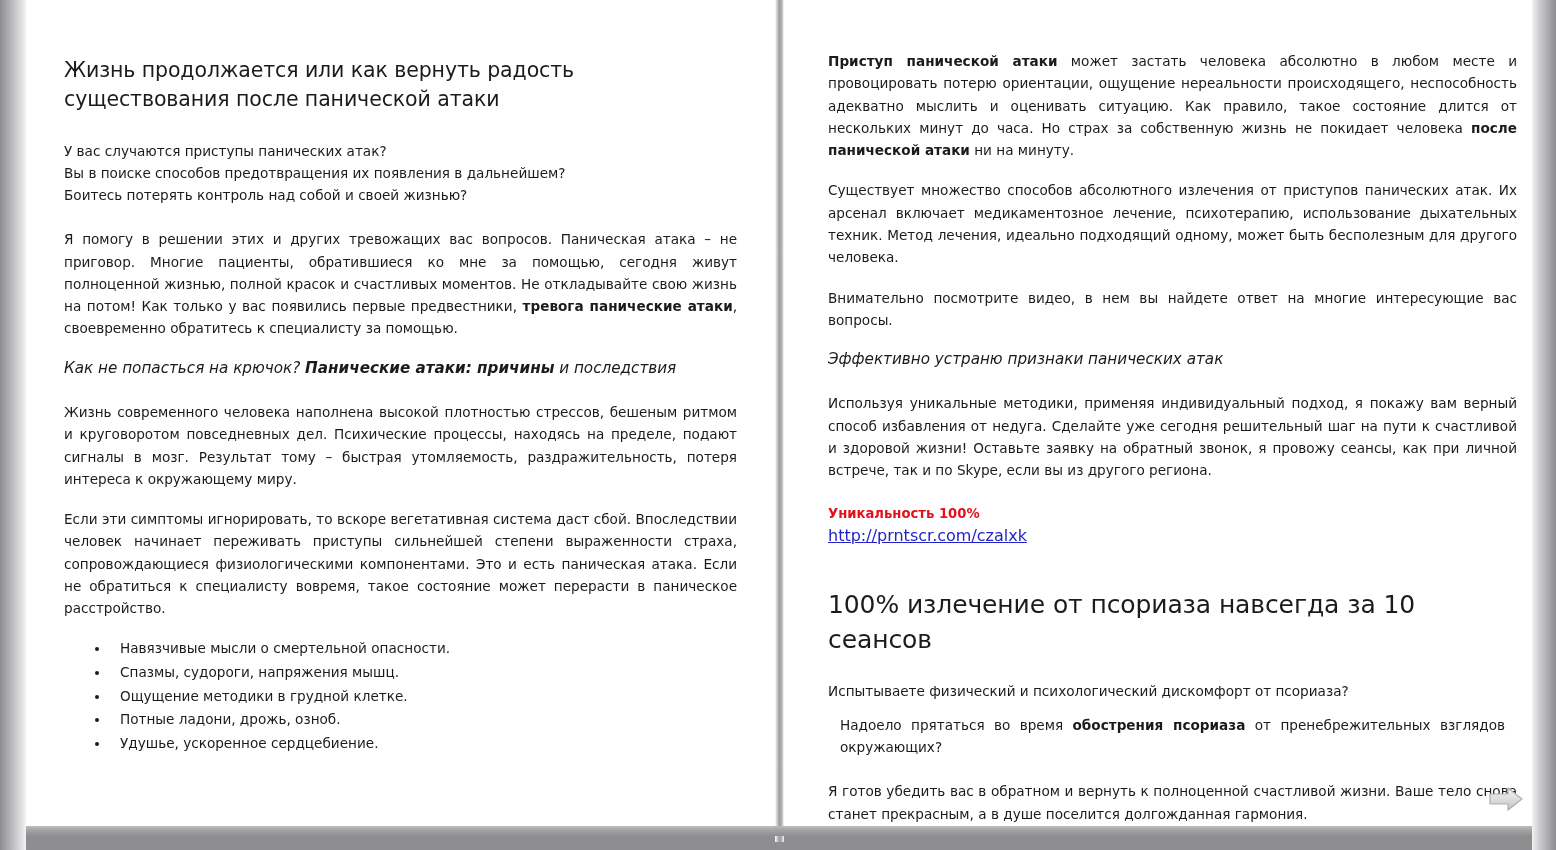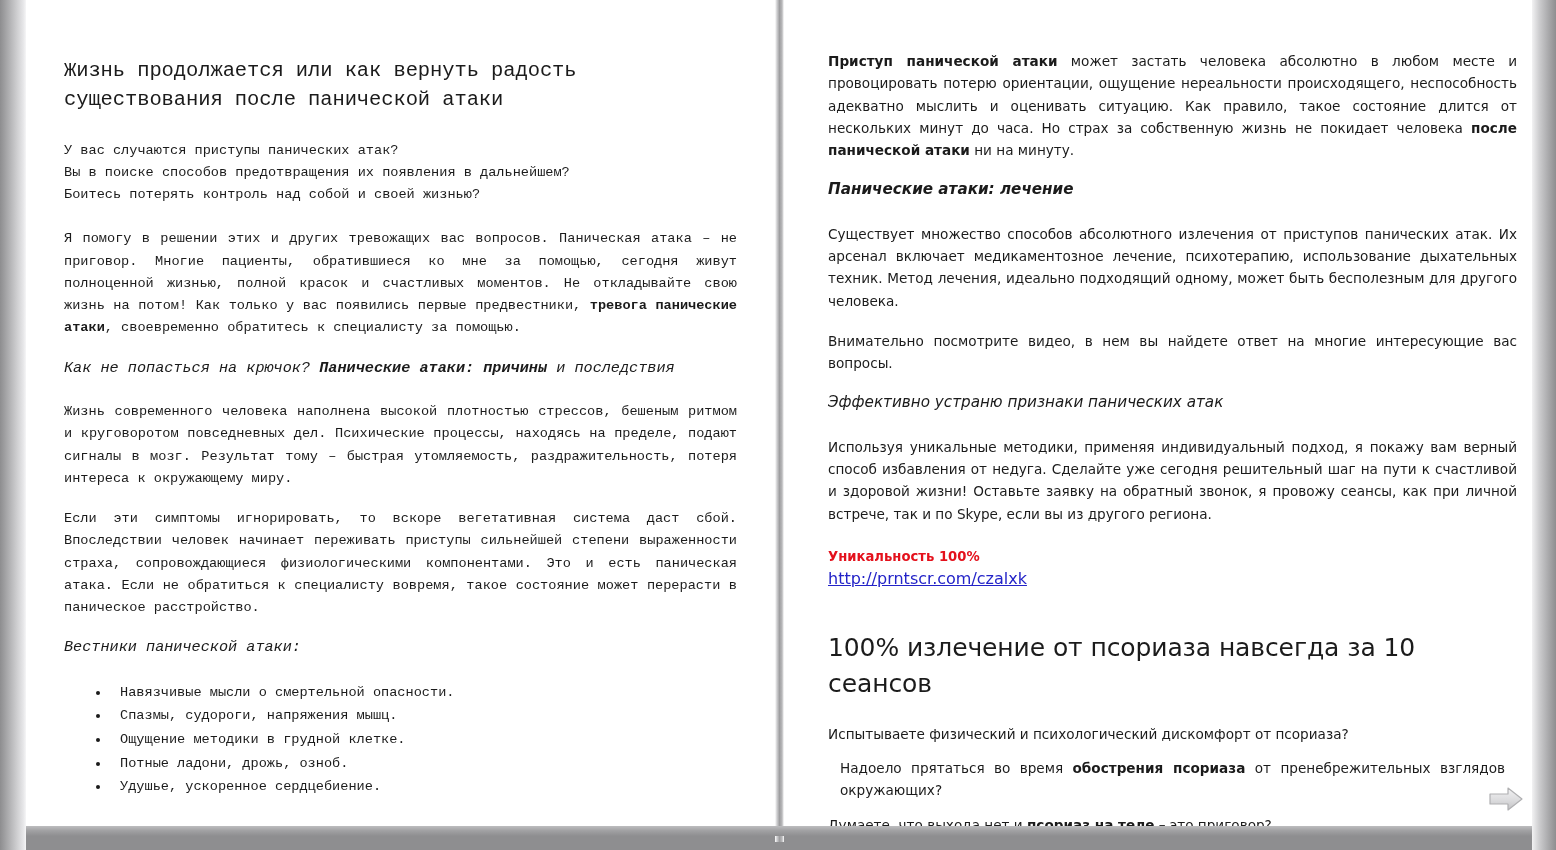--- a/index.html
+++ b/index.html
@@ -64,21 +64,21 @@
     position: absolute;
     left: 0; right: 0; top: 836px; height: 14px;
     background: #8e8e90;
     z-index: 1;
   }
 
   
   .content {
     color: #1b1b1b;
   }
-  .page-left .content  { padding: 56px 38px 0 38px; font-family: Liberation Mono, monospace; }
+  .page-left .content  { padding: 56px 38px 0 38px; }
   .page-right .content { padding: 50px 40px 0 44px; }
 
   h1.doc-title {
     font-size: 20.5px;
     font-weight: 400;
     line-height: 1.42;
     margin: 0 0 26px 0;
     letter-spacing: -0.1px;
     color: #1b1b1b;
   }
@@ -180,60 +180,57 @@
       </div>
 
       <p class="para"><span>Я помогу в решении этих и других тревожащих вас вопросов. Паническая атака – не приговор. Многие пациенты, обратившиеся ко мне за помощью, сегодня живут полноценной жизнью, полной красок и счастливых моментов. Не откладывайте свою жизнь на потом! Как только у вас появились первые предвестники, </span><b>тревога панические атаки</b><span>, своевременно обратитесь к специалисту за помощью.</span></p>
 
       <h3 class="sub"><span>Как не попасться на крючок? </span><span class="bi">Панические атаки: причины</span><span> и последствия</span></h3>
 
       <p class="para">Жизнь современного человека наполнена высокой плотностью стрессов, бешеным ритмом и круговоротом повседневных дел. Психические процессы, находясь на пределе, подают сигналы в мозг. Результат тому – быстрая утомляемость, раздражительность, потеря интереса к окружающему миру.</p>
 
       <p class="para">Если эти симптомы игнорировать, то вскоре вегетативная система даст сбой. Впоследствии человек начинает переживать приступы сильнейшей степени выраженности страха, сопровождающиеся физиологическими компонентами. Это и есть паническая атака. Если не обратиться к специалисту вовремя, такое состояние может перерасти в паническое расстройство.</p>
 
-      <h3 class="sub">Вестники панической атаки:</h3>
 
       <ul class="bullets">
         <li>Навязчивые мысли о смертельной опасности.</li>
         <li>Спазмы, судороги, напряжения мышц.</li>
         <li>Ощущение методики в грудной клетке.</li>
         <li>Потные ладони, дрожь, озноб.</li>
         <li>Удушье, ускоренное сердцебиение.</li>
       </ul>
 
     </div>
   </div>
 
   <div class="gutter"></div>
 
   <div class="page page-right">
     <div class="content">
 
       <p class="para"><b>Приступ панической атаки</b><span> может застать человека абсолютно в любом месте и провоцировать потерю ориентации, ощущение нереальности происходящего, неспособность адекватно мыслить и оценивать ситуацию. Как правило, такое состояние длится от нескольких минут до часа. Но страх за собственную жизнь не покидает человека </span><b>после панической атаки</b><span> ни на минуту.</span></p>
 
-      <h3 class="sub bolded">Панические атаки: лечение</h3>
 
       <p class="para">Существует множество способов абсолютного излечения от приступов панических атак. Их арсенал включает медикаментозное лечение, психотерапию, использование дыхательных техник. Метод лечения, идеально подходящий одному, может быть бесполезным для другого человека.</p>
 
       <p class="para">Внимательно посмотрите видео, в нем вы найдете ответ на многие интересующие вас вопросы.</p>
 
       <h3 class="sub">Эффективно устраню признаки панических атак</h3>
 
       <p class="para">Используя уникальные методики, применяя индивидуальный подход, я покажу вам верный способ избавления от недуга. Сделайте уже сегодня решительный шаг на пути к счастливой и здоровой жизни! Оставьте заявку на обратный звонок, я провожу сеансы, как при личной встрече, так и по Skype, если вы из другого региона.</p>
 
       <p class="unique-note" style="color: rgb(228, 17, 28);">Уникальность 100%</p>
 
       <a class="doc-link" href="#" style="color: rgb(35, 35, 200);">http://prntscr.com/czalxk</a>
 
       <h2 class="doc-title-2">100% излечение от псориаза навсегда за 10 сеансов</h2>
 
       <div class="q-block">
         <p class="q-line">Испытываете физический и психологический дискомфорт от псориаза?</p>
         <p class="para tight nojust" style="text-align:justify; margin:12px;"><span>Надоело прятаться во время </span><b>обострения псориаза</b><span> от пренебрежительных взглядов окружающих?</span></p>
-        <p class="q-line"><span>Думаете, что выхода нет и </span><b>псориаз на теле</b><span> – это приговор?</span></p>
       </div>
 
       <p class="para" style="margin-top:4px;">Я готов убедить вас в обратном и вернуть к полноценной счастливой жизни. Ваше тело снова станет прекрасным, а в душе поселится долгожданная гармония.</p>
 
     </div>
 
     <div class="next-arrow">
       <svg width="34" height="26" viewBox="0 0 34 26" aria-hidden="true">
         <defs>
           <linearGradient id="arrGrad" x1="0" y1="0" x2="0" y2="1">

